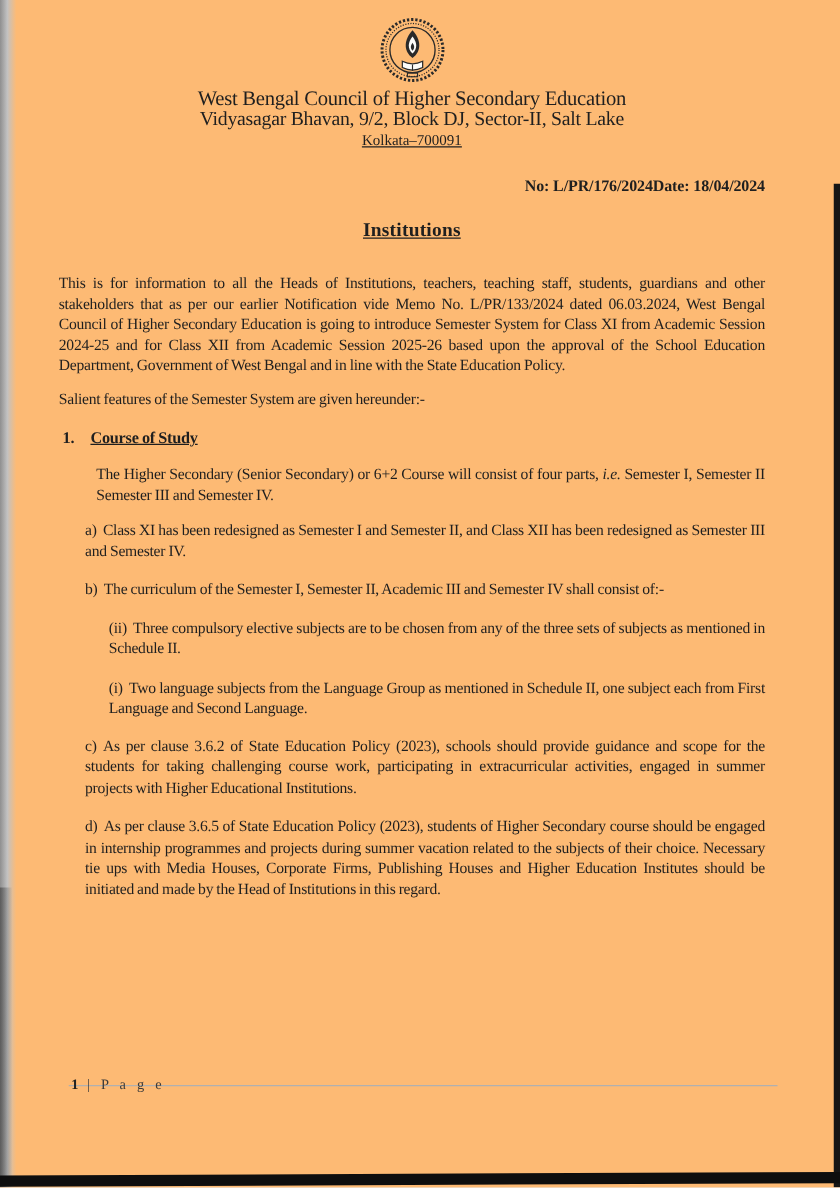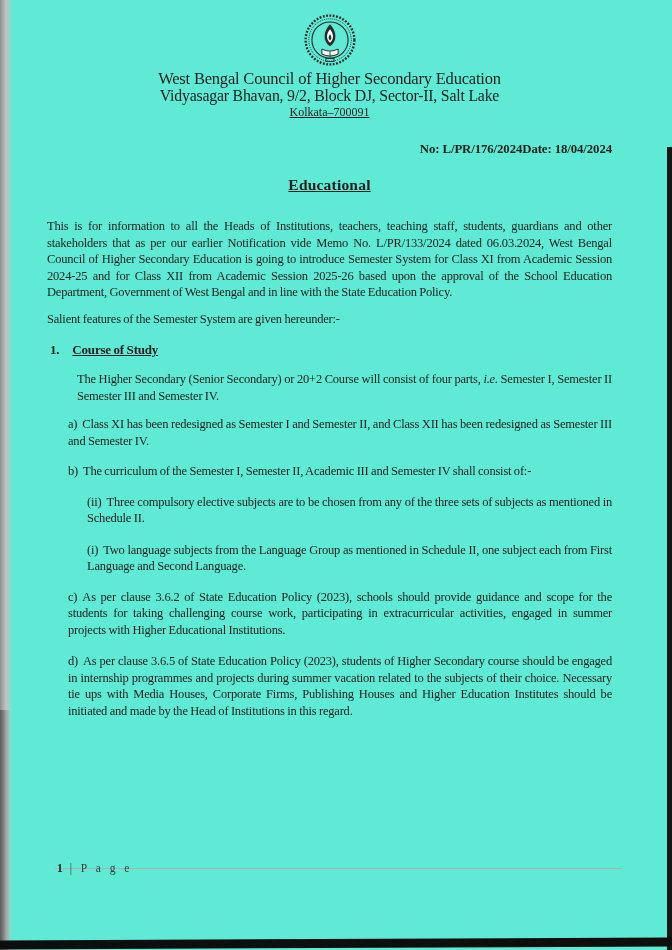--- a/index.html
+++ b/index.html
@@ -1,18 +1,18 @@
 <!DOCTYPE html>
 <html><head>
 <meta charset="utf-8">
 <style>
   html,body { margin:0; padding:0; background:#e9e9e9; }
   .page {
     position:relative; width:672px; height:950px; margin:0 auto;
-    background:#5eead4; overflow:hidden;
+    background:#fdba74; overflow:hidden;
     font-family:"Liberation Serif","DejaVu Serif",serif; color:#1f1f1f;
   }
   
   .edge-left { position:absolute; left:0; top:0; bottom:0; width:13px;
     background:linear-gradient(to right,#8f8f8f,#c2c2c2 45%,rgba(251,251,249,0)); }
   .edge-left::after { content:""; position:absolute; left:0; bottom:0; height:240px; width:10px;
     background:linear-gradient(to right,rgba(50,50,50,.55),rgba(50,50,50,0)); }
   .edge-right { position:absolute; right:0; top:147px; bottom:0; width:5px; background:#161616; }
   .edge-bottom { position:absolute; left:-4px; right:-4px; top:939px; height:9px;
     background:#0e0e0e; transform:rotate(-0.25deg); }
@@ -81,32 +81,32 @@
       <div class="org">West Bengal Council of Higher Secondary Education</div>
       <div class="addr">Vidyasagar Bhavan, 9/2, Block DJ, Sector-II, Salt Lake</div>
       <div class="city">Kolkata–700091</div>
     </div>
 
     <div class="meta-row">
       <span>No: L/PR/176/2024</span>
       <span>Date: 18/04/2024</span>
     </div>
 
-    <div class="title">Educational</div>
+    <div class="title">Institutions</div>
 
     <div class="body">
       <p class="para-intro">This is for information to all the Heads of Institutions, teachers, teaching staff, students, guardians and other stakeholders that as per our earlier Notification vide Memo No. L/PR/133/2024 dated 06.03.2024, West Bengal Council of Higher Secondary Education is going to introduce Semester System for Class XI from Academic Session 2024-25 and for Class XII from Academic Session 2025-26 based upon the approval of the School Education Department, Government of West Bengal and in line with the State Education Policy.</p>
 
       <p class="salient">Salient features of the Semester System are given hereunder:-</p>
 
       <div class="sec-head">
         <span class="num">1.</span><span class="txt">Course of Study</span>
       </div>
 
-      <p class="intro1"><span>The Higher Secondary (Senior Secondary) or 20+2 Course will consist of four parts, </span><span class="it">i.e.</span><span> Semester I, Semester II Semester III and Semester IV.</span></p>
+      <p class="intro1"><span>The Higher Secondary (Senior Secondary) or 6+2 Course will consist of four parts, </span><span class="it">i.e.</span><span> Semester I, Semester II Semester III and Semester IV.</span></p>
 
       <p class="lvl1"><span class="lbl">a)</span><span>Class XI has been redesigned as Semester I and Semester II, and Class XII has been redesigned as Semester III and Semester IV.</span></p>
 
       <p class="lvl1"><span class="lbl">b)</span><span>The curriculum of the Semester I, Semester II, Academic III and Semester IV shall consist of:-</span></p>
 
       <p class="lvl2 mb15"><span class="lbl">(ii)</span><span>Three compulsory elective subjects are to be chosen from any of the three sets of subjects as mentioned in Schedule II.</span></p>
 
       <p class="lvl2"><span class="lbl">(i)</span><span>Two language subjects from the Language Group as mentioned in Schedule II, one subject each from First Language and Second Language.</span></p>
 
 

